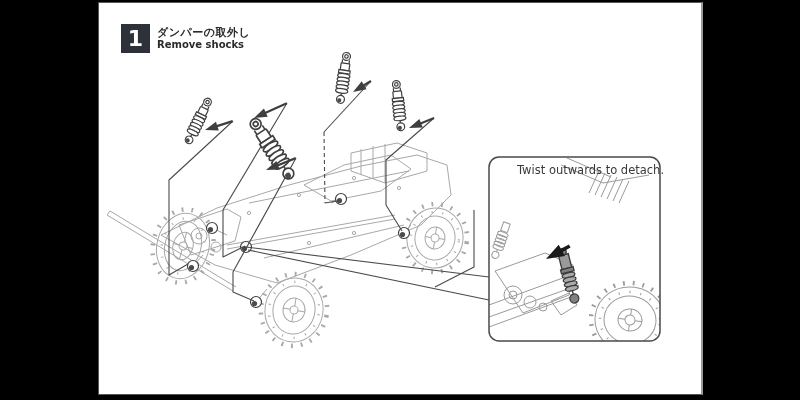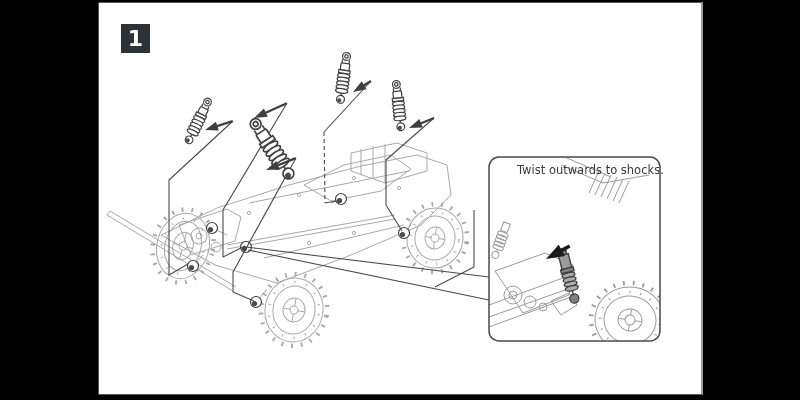--- a/index.html
+++ b/index.html
@@ -21,20 +21,24 @@
 </style>
 </head>
 <body>
 
 <div class="page">
 
   <div class="step-header">
     <div class="badge">
       <span>1</span>
     </div>
+    <div class="titles">
+      <div class="title-ja">ダンパーの取外し</div>
+      <div class="title-en">Remove shocks</div>
+    </div>
   </div>
 
   <svg width="604" height="392" viewBox="0 0 604 392">
     <defs>
       <g id="shock-sym" stroke="#3f3f3f" stroke-width="1.4" fill="#fff">
         <circle cx="0" cy="4" r="4.5"></circle>
           <circle cx="0" cy="4" r="2"></circle>
         <path d="M-4,8 L-4,12 M4,8 L4,12" fill="none"></path>
         <rect x="-5" y="12" width="10" height="8" rx="1"></rect>
         <rect x="-6.5" y="20" width="13" height="3.5"></rect>
@@ -218,16 +222,16 @@
       </g>
       <g transform="translate(447,256) rotate(-28.6)" fill="#1a1a1a" stroke="#1a1a1a">
         <path d="M0,0 L18,-6.5 L18,6.5 Z" stroke="none"></path>
           <path d="M16,0 L27,0" stroke-width="3.5"></path>
       </g>
     </g>
     <rect x="390" y="154" width="171" height="184" rx="10" fill="none" stroke="#4a4a4a" stroke-width="1.5"></rect>
   </svg>
 
   <div class="callout-text">
-    <div class="note-en">Twist outwards to shocks.</div>
+    <div class="note-en">Twist outwards to detach.</div>
   </div>
 
 </div>
 
 </body></html>

